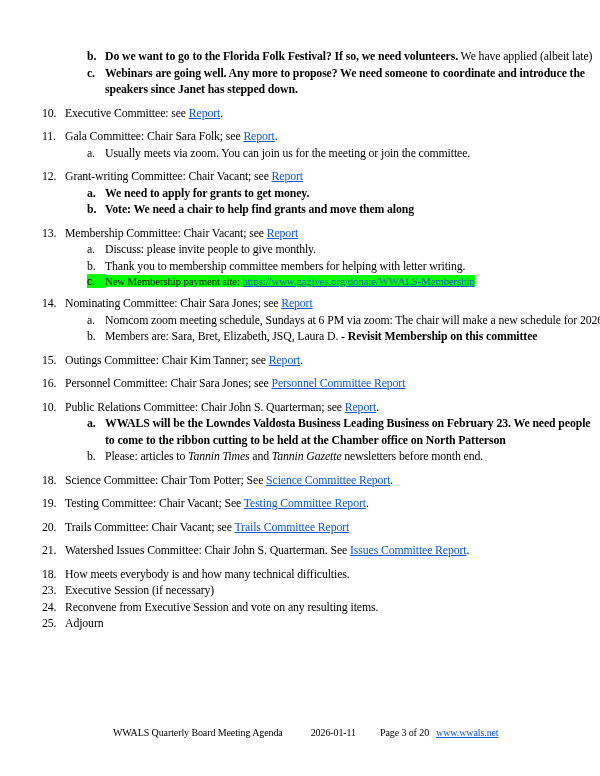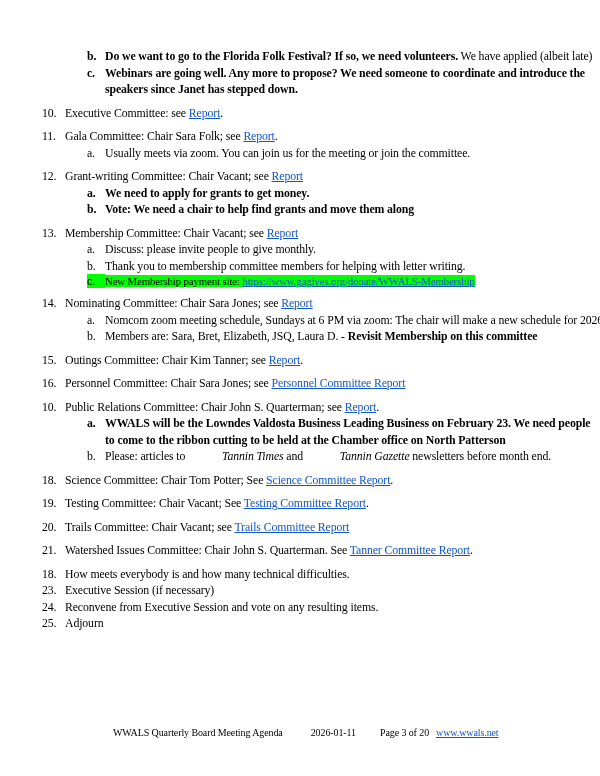--- a/index.html
+++ b/index.html
@@ -8,21 +8,21 @@
   #content{position:absolute;top:48px;left:0;right:0;padding:0 2px 0 42px;}
   .group{margin-bottom:7px;}
   .group.tight{margin-bottom:0;}
   .line{display:flex;line-height:16.5px;}
   .line .marker{flex:0 0 23px;}
   .sub{margin-left:45px;}
   .sub .marker{flex:0 0 18px;}
   .content{flex:1;min-width:0;}
   .nowrap{white-space:nowrap;font-family:Liberation Serif, serif;}
   .b{font-weight:bold;}
-  .i{font-style:italic;margin-left:34px;}
+  .i{font-style:italic;}
   .link{color:#1155cc;text-decoration:underline;cursor:pointer;}
   .sans{font-family:"Liberation Sans",sans-serif;font-size:10.8px;line-height:14px;}
   .hl{background:#00ff00;}
   #footer{position:absolute;top:727px;left:113px;display:flex;white-space:nowrap;
           font-size:10px;letter-spacing:-0.1px;}
   #footer .f-date{margin-left:28px;}
   #footer .f-page{margin-left:24px;}
   #footer .f-link{margin-left:7px;}
 </style>
 </head>
@@ -142,21 +142,21 @@
       </div>
       <div class="group">
         <div class="line">
           <span class="marker">20.</span>
           <span class="content nowrap"><span>Trails Committee: Chair Vacant; see </span><a class="link">Trails Committee Report</a></span>
         </div>
       </div>
       <div class="group">
         <div class="line">
           <span class="marker">21.</span>
-          <span class="content nowrap"><span>Watershed Issues Committee: Chair John S. Quarterman. See </span><a class="link">Tanner Committee Report</a><span>.</span></span>
+          <span class="content nowrap"><span>Watershed Issues Committee: Chair John S. Quarterman. See </span><a class="link">Issues Committee Report</a><span>.</span></span>
         </div>
       </div>
       <div class="group tight">
         <div class="line">
           <span class="marker">18.</span>
           <span class="content nowrap"><span>How meets everybody is and how many technical difficulties.</span></span>
         </div>
       </div>
       <div class="group tight">
         <div class="line">

